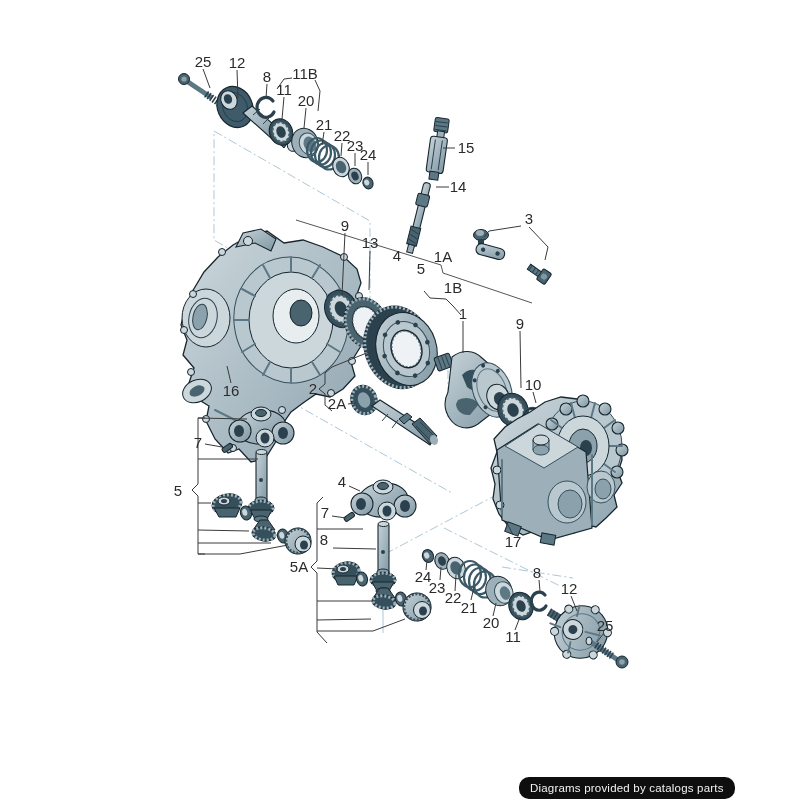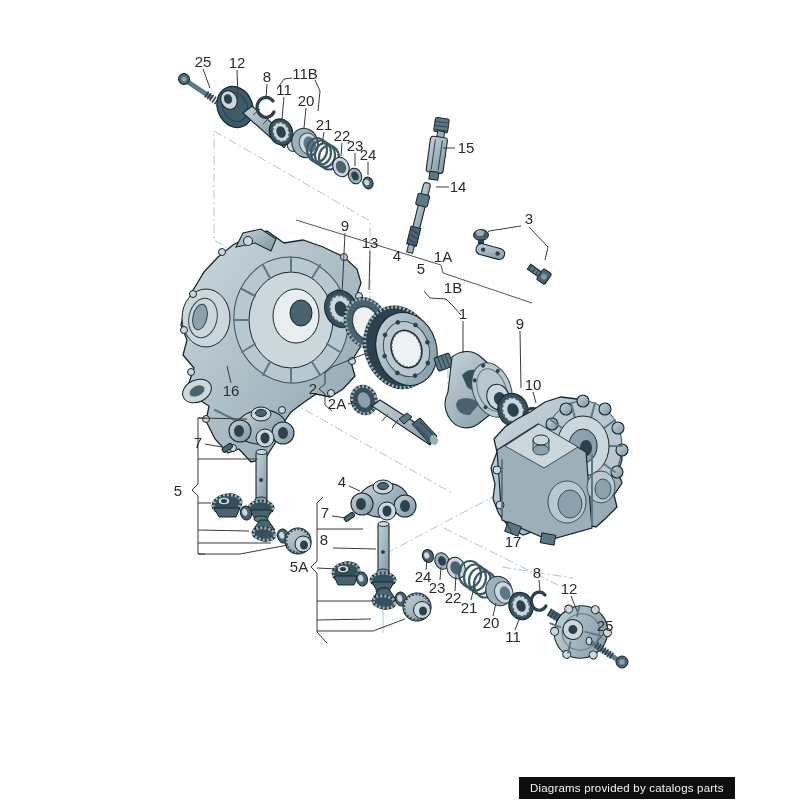--- a/index.html
+++ b/index.html
@@ -18,21 +18,21 @@
   .pface{fill:#b9c7cf;stroke:#35505c;stroke-width:1;}
   .rib{stroke:#5d7885;stroke-width:2;fill:none;stroke-linecap:round;}
   .teeth{fill:none;stroke:#9db0ba;stroke-width:3;stroke-dasharray:2 2;}
   .teethd{fill:none;stroke:#35505c;stroke-width:2.6;stroke-dasharray:2 1.7;}
   .coil{fill:none;stroke:#3c5a68;stroke-width:2.2;}
   .balls{fill:none;stroke:#49646f;stroke-width:2;stroke-dasharray:2.5 2.2;}
   .hatch{stroke:#2b414d;stroke-width:1;fill:none;}
   .clip{fill:none;stroke:#2b414d;stroke-width:3.2;stroke-linecap:round;}
   .badge{position:absolute;left:519px;top:777px;height:22px;display:flex;align-items:center;
          padding:0 11px;background:var(--c-badge_bg,#0e0e0e);color:var(--c-badge_text,#f2f2f2);
-         font-size:11.5px;letter-spacing:.2px;white-space:nowrap;}
+         font-size:11.5px;letter-spacing:.2px;white-space:nowrap;border-radius:10px;}
 </style>
 </head>
 <body>
 
 <div class="stage">
 <svg id="diagram-svg" width="800" height="800" viewBox="0 0 800 800">
   <defs>
     <linearGradient id="gLight" x1="0" y1="0" x2="1" y2="1">
       <stop offset="0" stop-color="#e6edf0"></stop>
           <stop offset="1" stop-color="#b0c0c8"></stop>

